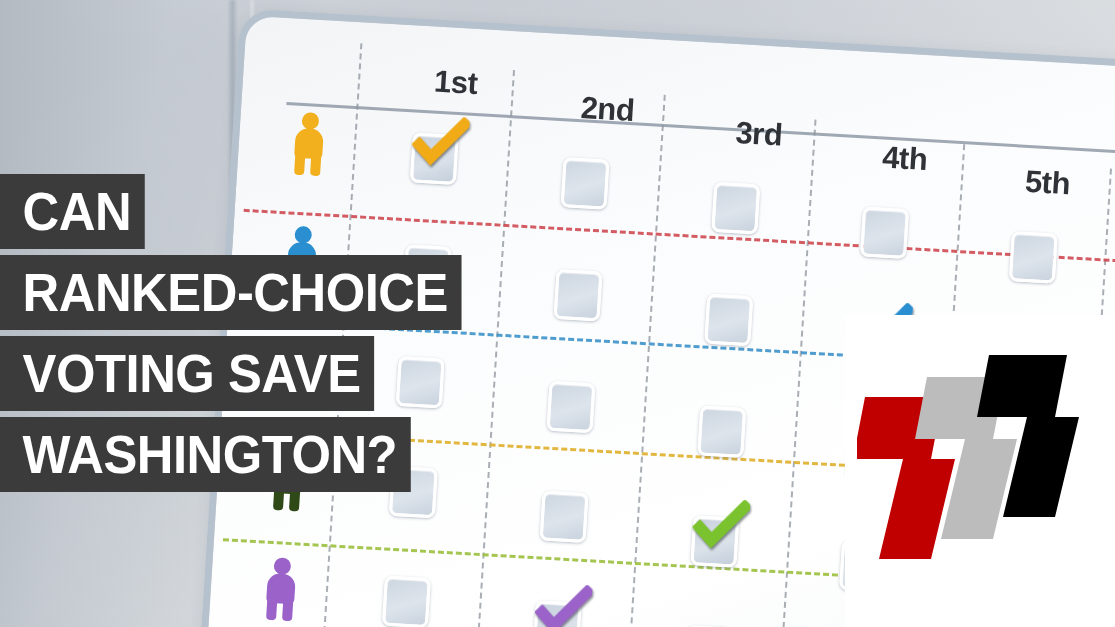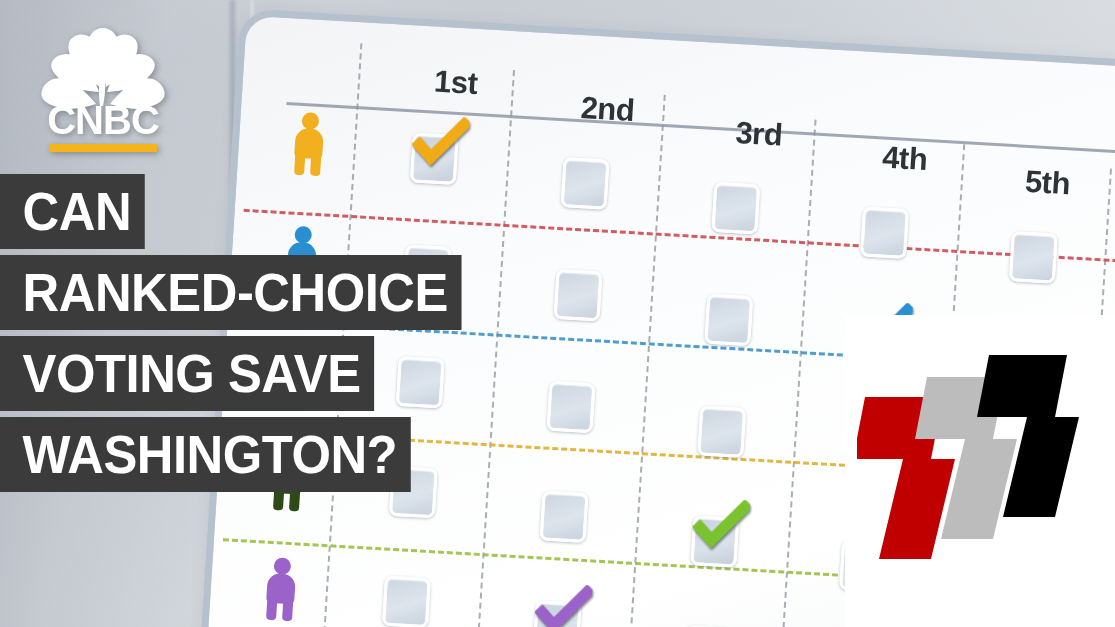--- a/index.html
+++ b/index.html
@@ -295,37 +295,20 @@
     <div class="cbox checked" style="left:338px; top:600px;"></div>
     <div class="cbox" style="left:490px; top:616px;"></div>
 
     <div class="check" id="chk-r5" style="left:338px; top:582px;">
       <svg viewBox="0 0 64 64">
           <path d="M8 34 L22 48 L58 8" fill="none" stroke-width="13" stroke-linecap="square" stroke-linejoin="miter" stroke="#9b63c9"></path>
         </svg>
     </div>
   </div>
 
-  <div class="cnbc">
-    <svg viewBox="0 0 150 140" aria-hidden="true">
-      <g id="peacock" fill="#ffffff">
-
-        <path d="M75 6 c9 0 16 8 16 19 c0 13 -9 27 -16 38 c-7 -11 -16 -25 -16 -38 c0 -11 7 -19 16 -19 z"></path>
-        <path d="M47 14 c8 -4 18 0 23 10 c6 12 4 28 2 41 c-11 -7 -24 -17 -29 -29 c-4 -10 -4 -18 4 -22 z"></path>
-        <path d="M103 14 c-8 -4 -18 0 -23 10 c-6 12 -4 28 -2 41 c11 -7 24 -17 29 -29 c4 -10 4 -18 -4 -22 z"></path>
-        <path d="M25 38 c6 -7 17 -8 25 -2 c11 8 17 22 21 34 c-13 -1 -28 -3 -37 -11 c-8 -7 -14 -14 -9 -21 z"></path>
-        <path d="M125 38 c-6 -7 -17 -8 -25 -2 c-11 8 -17 22 -21 34 c13 -1 28 -3 37 -11 c8 -7 14 -14 9 -21 z"></path>
-        <path d="M14 68 c3 -9 13 -14 22 -11 c13 4 24 15 32 25 c-13 4 -29 7 -39 3 c-10 -3 -18 -8 -15 -17 z"></path>
-        <path d="M136 68 c-3 -9 -13 -14 -22 -11 c-13 4 -24 15 -32 25 c13 4 29 7 39 3 c10 -3 18 -8 15 -17 z"></path>
-        <path d="M73 40 c1 -1 3 -1 4 0 c1 12 1 30 -2 44 l-3 0 c-2 -14 -1 -32 1 -44 z"></path>
-      </g>
-      <text x="75" y="112" text-anchor="middle" font-family="'Liberation Sans', sans-serif" font-size="40" font-weight="700" fill="#ffffff" letter-spacing="-1">CNBC</text>
-      <rect id="cnbc-bar" x="21" y="122" width="108" height="8" rx="1" fill="#f4b41a"></rect>
-    </svg>
-  </div>
 
   <div class="title-block" style="left: 0px; top: 174px; background: rgb(59, 59, 59); color: rgb(255, 255, 255);">CAN</div>
   <div class="title-block" style="left: 0px; top: 255px; background: rgb(59, 59, 59); color: rgb(255, 255, 255);">RANKED-CHOICE</div>
   <div class="title-block" style="left: 0px; top: 336px; background: rgb(59, 59, 59); color: rgb(255, 255, 255);">VOTING SAVE</div>
   <div class="title-block" style="left: 0px; top: 417px; background: rgb(59, 59, 59); color: rgb(255, 255, 255);">WASHINGTON?</div>
 
   <div class="ttt-card" style="background: rgb(255, 255, 255);">
     <svg viewBox="0 0 240 215" aria-hidden="true">
 
       <g id="ttt-t0">

